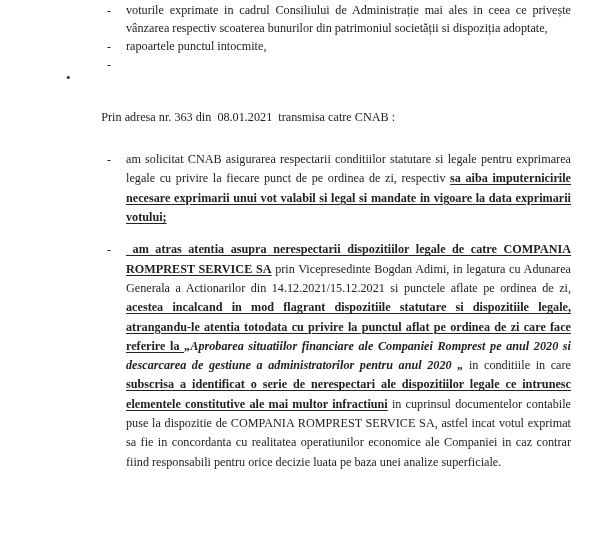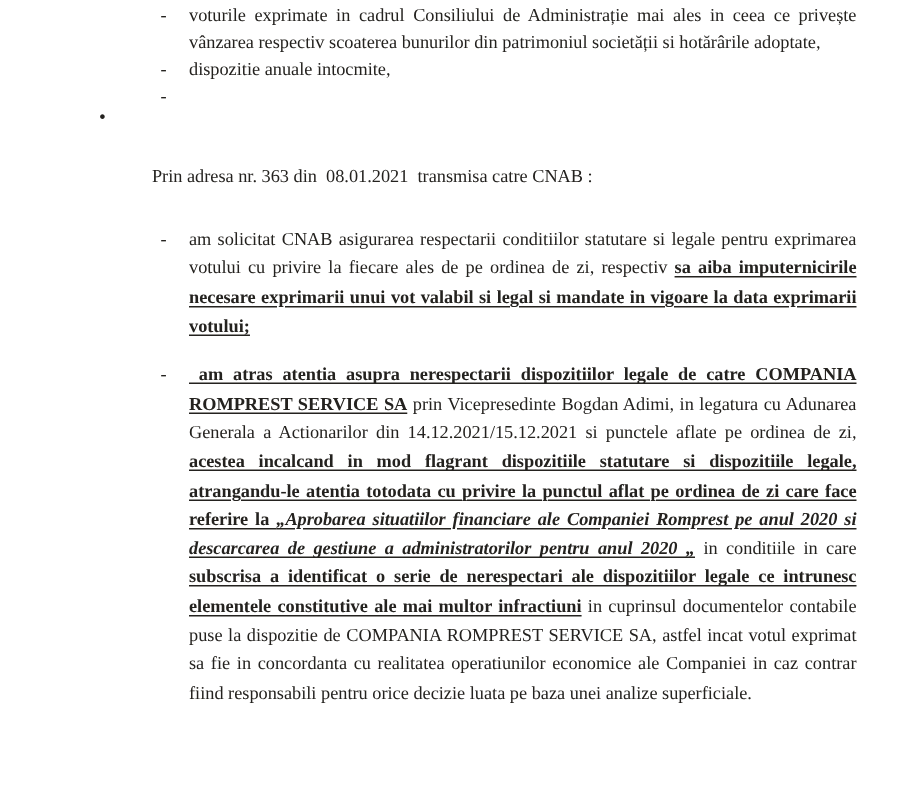--- a/index.html
+++ b/index.html
@@ -71,51 +71,50 @@
   }
   .b-u {
     font-weight: bold;
     text-decoration: underline;
     text-decoration-thickness: 1.4px;
     text-underline-offset: 2px;
   }
   .b-i-u {
     font-weight: bold;
     font-style: italic;
-    text-decoration: underline;
     text-decoration-thickness: 1.4px;
     text-underline-offset: 2px;
   }
 </style>
 </head>
 <body>
 
 <div class="page">
   <div class="doc">
 
     <div class="dash-item">
       <span class="marker">-</span>
-      <span>voturile exprimate in cadrul Consiliului de Administrație mai ales in ceea ce privește vânzarea respectiv scoaterea bunurilor din patrimoniul societății si  hotărârile adoptate,</span>
+      <span>voturile exprimate in cadrul Consiliului de Administrație mai ales in ceea ce privește vânzarea respectiv scoaterea bunurilor din patrimoniul societății si  dispoziția adoptate,</span>
     </div>
     <div class="dash-item">
       <span class="marker">-</span>
-      <span>dispozitie anuale intocmite,</span>
+      <span>rapoartele punctul intocmite,</span>
     </div>
     <div class="dash-item">
       <span class="marker">-</span>
     </div>
 
     <div class="bullet-item">
       <span class="marker">•</span>
       <span>Prin adresa nr. 363 din  08.01.2021  transmisa catre CNAB :</span>
     </div>
 
     <div class="sub-item first">
       <span class="marker">-</span>
-      <span>am solicitat CNAB asigurarea respectarii conditiilor statutare si legale pentru exprimarea votului cu privire la fiecare ales de pe ordinea de zi, respectiv </span><span class="b-u">sa aiba imputernicirile necesare exprimarii unui vot valabil si legal si mandate in vigoare la data exprimarii votului;</span>
+      <span>am solicitat CNAB asigurarea respectarii conditiilor statutare si legale pentru exprimarea legale cu privire la fiecare punct de pe ordinea de zi, respectiv </span><span class="b-u">sa aiba imputernicirile necesare exprimarii unui vot valabil si legal si mandate in vigoare la data exprimarii votului;</span>
     </div>
 
     <div class="sub-item second">
       <span class="marker">-</span>
       <span class="b-u">&nbsp;am atras atentia asupra nerespectarii dispozitiilor legale de catre COMPANIA ROMPREST SERVICE SA</span><span> prin Vicepresedinte Bogdan Adimi, in legatura cu Adunarea Generala a Actionarilor din 14.12.2021/15.12.2021 si punctele aflate pe ordinea de zi, </span><span class="b-u">acestea incalcand in mod flagrant dispozitiile statutare si dispozitiile legale, atrangandu-le atentia totodata cu privire la punctul aflat pe ordinea de zi care face referire la </span><span class="b-i-u">„Aprobarea situatiilor financiare ale Companiei Romprest pe anul 2020 si descarcarea de gestiune a administratorilor pentru anul 2020 „</span><span>  in conditiile in care </span><span class="b-u">subscrisa a identificat o serie de nerespectari ale dispozitiilor legale ce intrunesc elementele constitutive ale mai multor infractiuni</span><span> in cuprinsul documentelor contabile puse la dispozitie de COMPANIA ROMPREST SERVICE SA, astfel incat votul exprimat sa fie in concordanta cu realitatea operatiunilor economice ale Companiei in caz contrar fiind responsabili pentru orice decizie luata pe baza unei analize superficiale.</span>
     </div>
 
   </div>
 </div>
 

